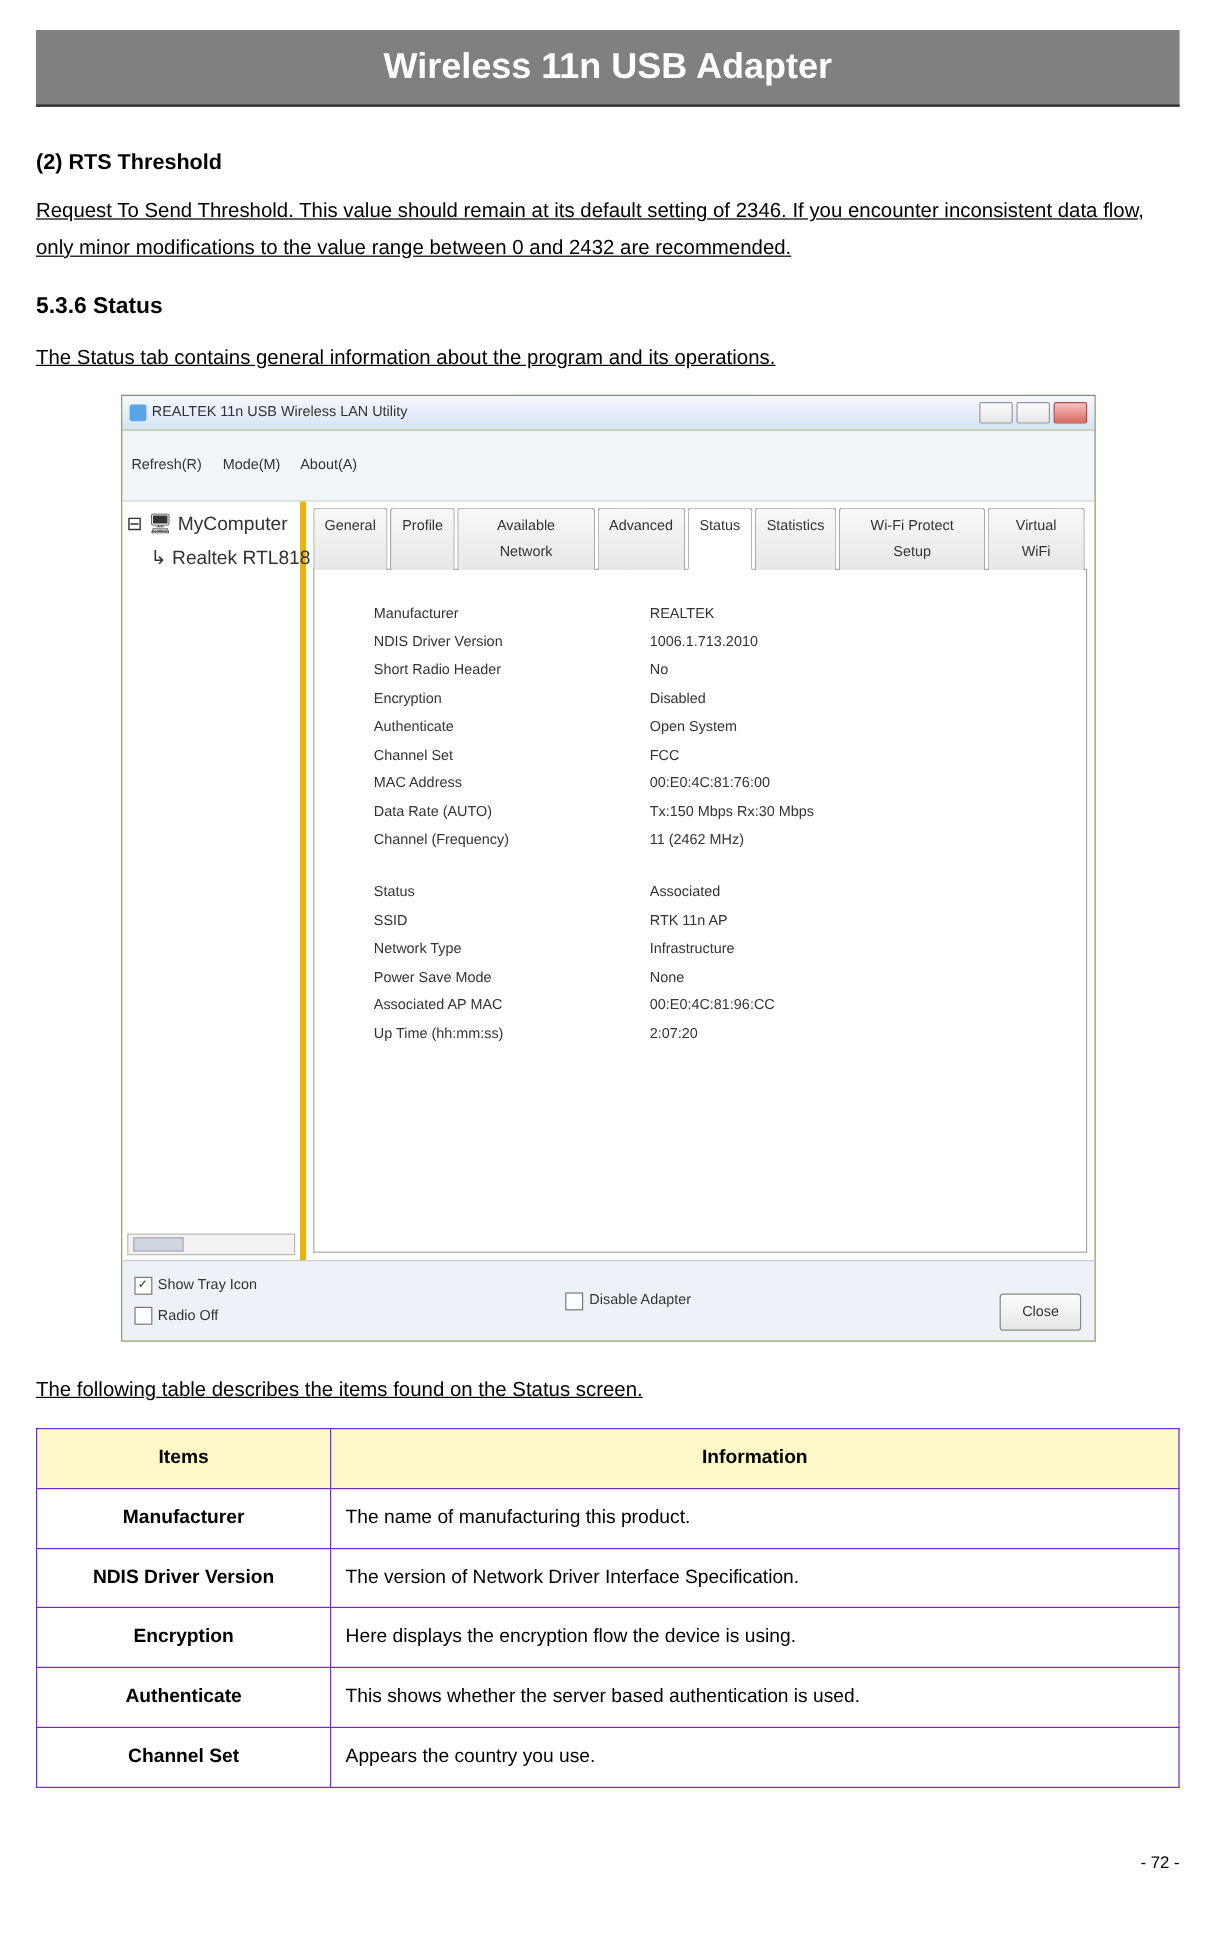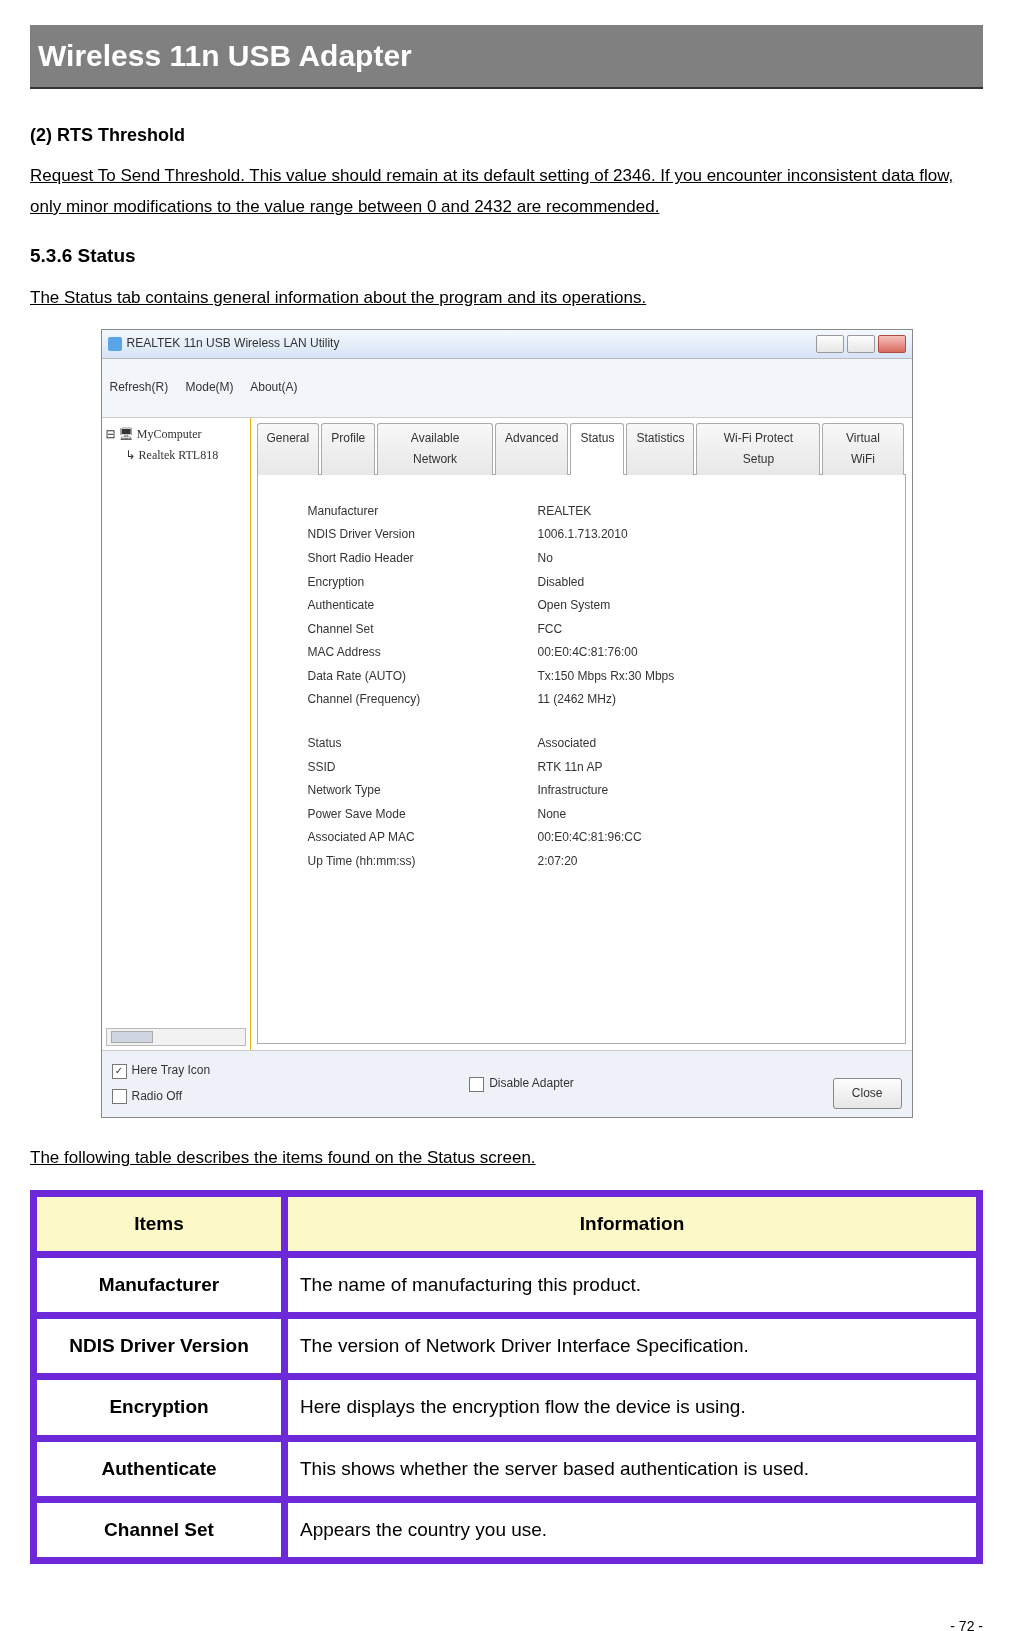--- a/index.html
+++ b/index.html
@@ -9,21 +9,21 @@
       font-size: 17px;
       line-height: 1.8;
       color: #000;
     }
     .header-band {
       background: #808080;
       color: #fff;
       font-size: 30px;
       font-weight: bold;
       padding: 4px 8px;
-      text-align: left;
+      text-align: center;
       margin-bottom: 30px;
       border-bottom: 2px solid #333;
     }
     h3 { margin: 10px 0; font-size: 18px; }
     h3.section { font-size: 19px; }
     p { margin: 8px 0 16px 0; text-decoration: underline; }
     .screenshot-wrap {
       display: flex;
       justify-content: center;
       margin: 10px 0 25px;
@@ -63,26 +63,25 @@
       background: #f2f5fa;
       border-bottom: 1px solid #ccc;
     }
     .menubar span { margin-right: 14px; }
     .body2 {
       display: flex;
       background: #fff;
     }
     .tree {
       width: 140px;
-      border-right: 1px solid #eab308;
+      border-right: 5px solid #eab308;
       padding: 6px 4px;
-      font-size: 12px;
+      font-size: 16px;
       min-height: 580px;
       position: relative;
-      font-family: Liberation Serif, serif;
     }
     .tree .node { white-space: nowrap; }
     .tree .child { padding-left: 20px; }
     .hscroll {
       position:absolute; bottom:4px; left:4px; right:4px;
       height:16px; border:1px solid #bbb; background:#f2f2f2;
       display:flex; align-items:center;
     }
     .hscroll .thumb{ width:40px; height:10px; background:#cfd6e2; margin-left:4px; border:1px solid #aaa;}
     .main {
@@ -130,25 +129,25 @@
     .closebtn {
       border:1px solid #888; padding:4px 18px; background:linear-gradient(#fdfdfd,#e6e6e6);
       border-radius:3px; font-size:12px;margin-top:19px;
     }
     table.desc {
       border-collapse: collapse;
       width: 100%;
       margin-top: 6px;
     }
     table.desc th, table.desc td {
-      border: 7px solid #6d28d9;
+      border: 1px solid #6d28d9;
       padding: 10px 12px;
       text-align: left;
       vertical-align: middle;
-      font-size: 19px;
+      font-size: 16px;
     }
     table.desc th {
       background: #fdf8c7;
       text-align: center;
     }
     table.desc td.itemcol {
       text-align: center;
       font-weight: bold;
       width: 220px;
     }
@@ -269,21 +268,21 @@
                 <div>2:07:20</div>
               </div>
             </div>
         </div>
       </div>
     </div>
     <div class="footer">
       <div class="left">
         <div class="chk">
             <span class="box">✓</span>
-            <span>Here Tray Icon</span>
+            <span>Show Tray Icon</span>
           </div>
         <div class="chk">
             <span class="box"></span>
             <span>Radio Off</span>
           </div>
       </div>
       <div class="chk">
           <span class="box"></span>
           <span>Disable Adapter</span>
         </div>

